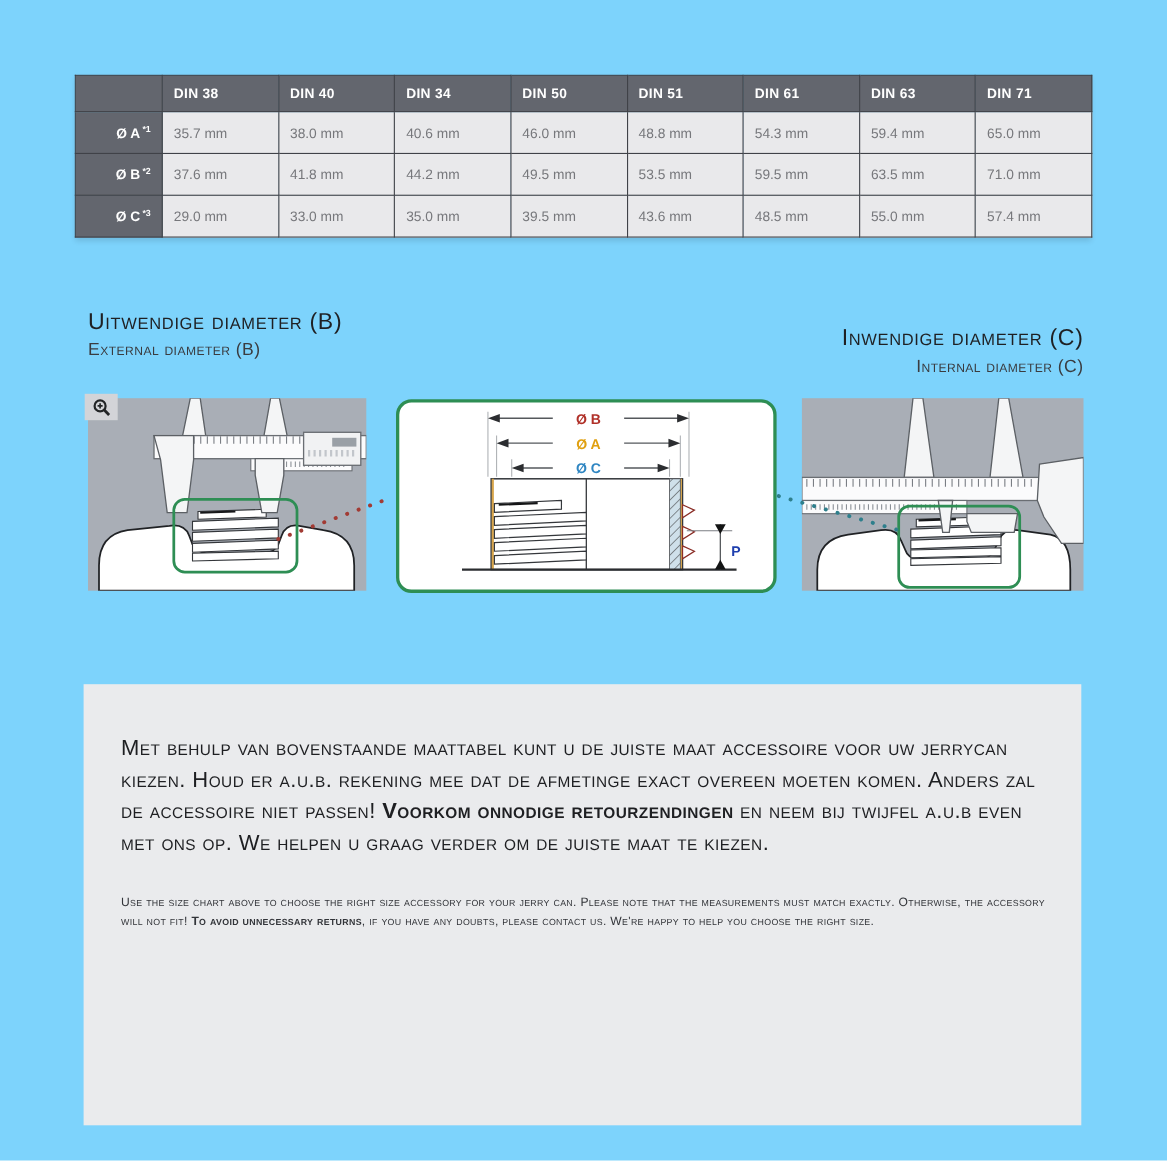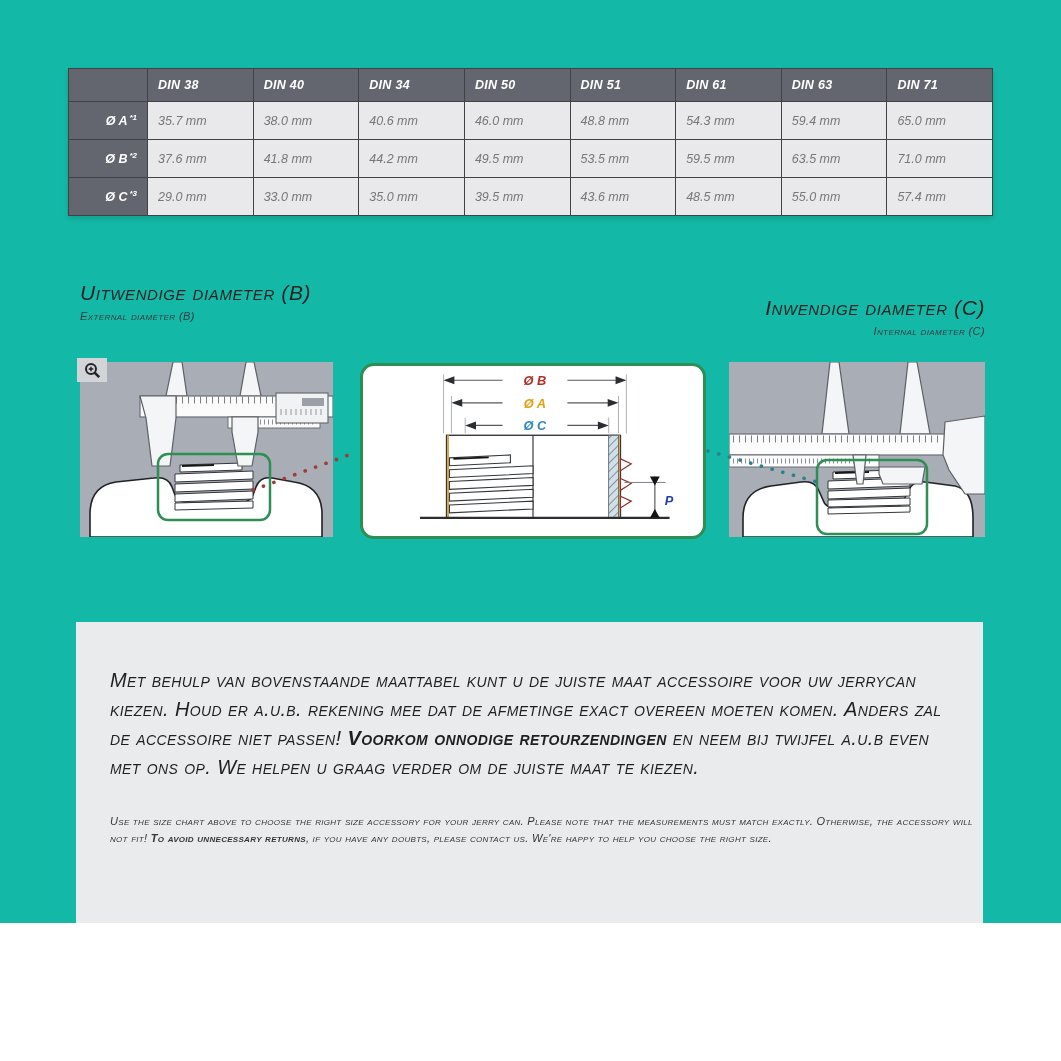--- a/index.html
+++ b/index.html
@@ -1,37 +1,37 @@
 <!DOCTYPE html>
 <html><head>
 <meta charset="utf-8">
 <style>
   * { margin:0; padding:0; box-sizing:border-box; }
   html,body { width:1061px; height:1061px; }
   body { font-family:"Liberation Sans", sans-serif; }
-  .page { position:relative; width:1061px; height:923px; background:#14b8a6; overflow:hidden;font-style:italic; }
+  .page { position:relative; width:1061px; height:1055px; background:#7dd3fc; overflow:hidden; }
 
   
   .size-table { position:absolute; left:68px; top:68px; width:925px; border-collapse:collapse;
                 table-layout:fixed; box-shadow:0 3px 5px rgba(0,0,0,0.12); }
   .size-table th, .size-table td { border:1px solid #404248; }
   .size-table thead th { background:#63666e; color:#ffffff; font-size:12.5px; font-weight:bold;
                          text-align:left; padding:9px 10px; letter-spacing:0.3px; }
   .size-table thead th + th { border-left:1px solid #c6c8cd; }
   .size-table tbody th { background:#63666e; color:#ffffff; font-size:12.5px; font-weight:bold;
                          text-align:right; padding:11px 10px; }
   .size-table tbody td { background:#e9e9eb; color:#76777b; font-size:12.5px; padding:11px 10px; }
   .size-table sup { font-size:8px; vertical-align:super; margin-left:2px; }
 
   
   .heading { position:absolute; font-variant:small-caps; }
   .heading-left { left:80px; top:281px; text-align:left; }
   .heading-right { right:76px; top:296px; text-align:right;margin-left:44px; }
   .h-title { font-size:21px; color:#1f2023; letter-spacing:0.6px; }
-  .h-sub { font-size:11px; color:#3a3c40; letter-spacing:0.4px; margin-top:5px; }
+  .h-sub { font-size:16px; color:#3a3c40; letter-spacing:0.4px; margin-top:5px; }
 
   
   .photo { position:absolute; top:362px; width:253px; height:175px; background:#a9aeb6; }
   .photo-left { left:80px; }
   .photo-right { left:729px; width:256px; }
   .photo svg { display:block; }
 
   .zoom-btn { position:absolute; left:77px; top:358px; width:30px; height:24px;
               background:#d3d4d8; display:flex; align-items:center; justify-content:center; z-index:6; }
 

